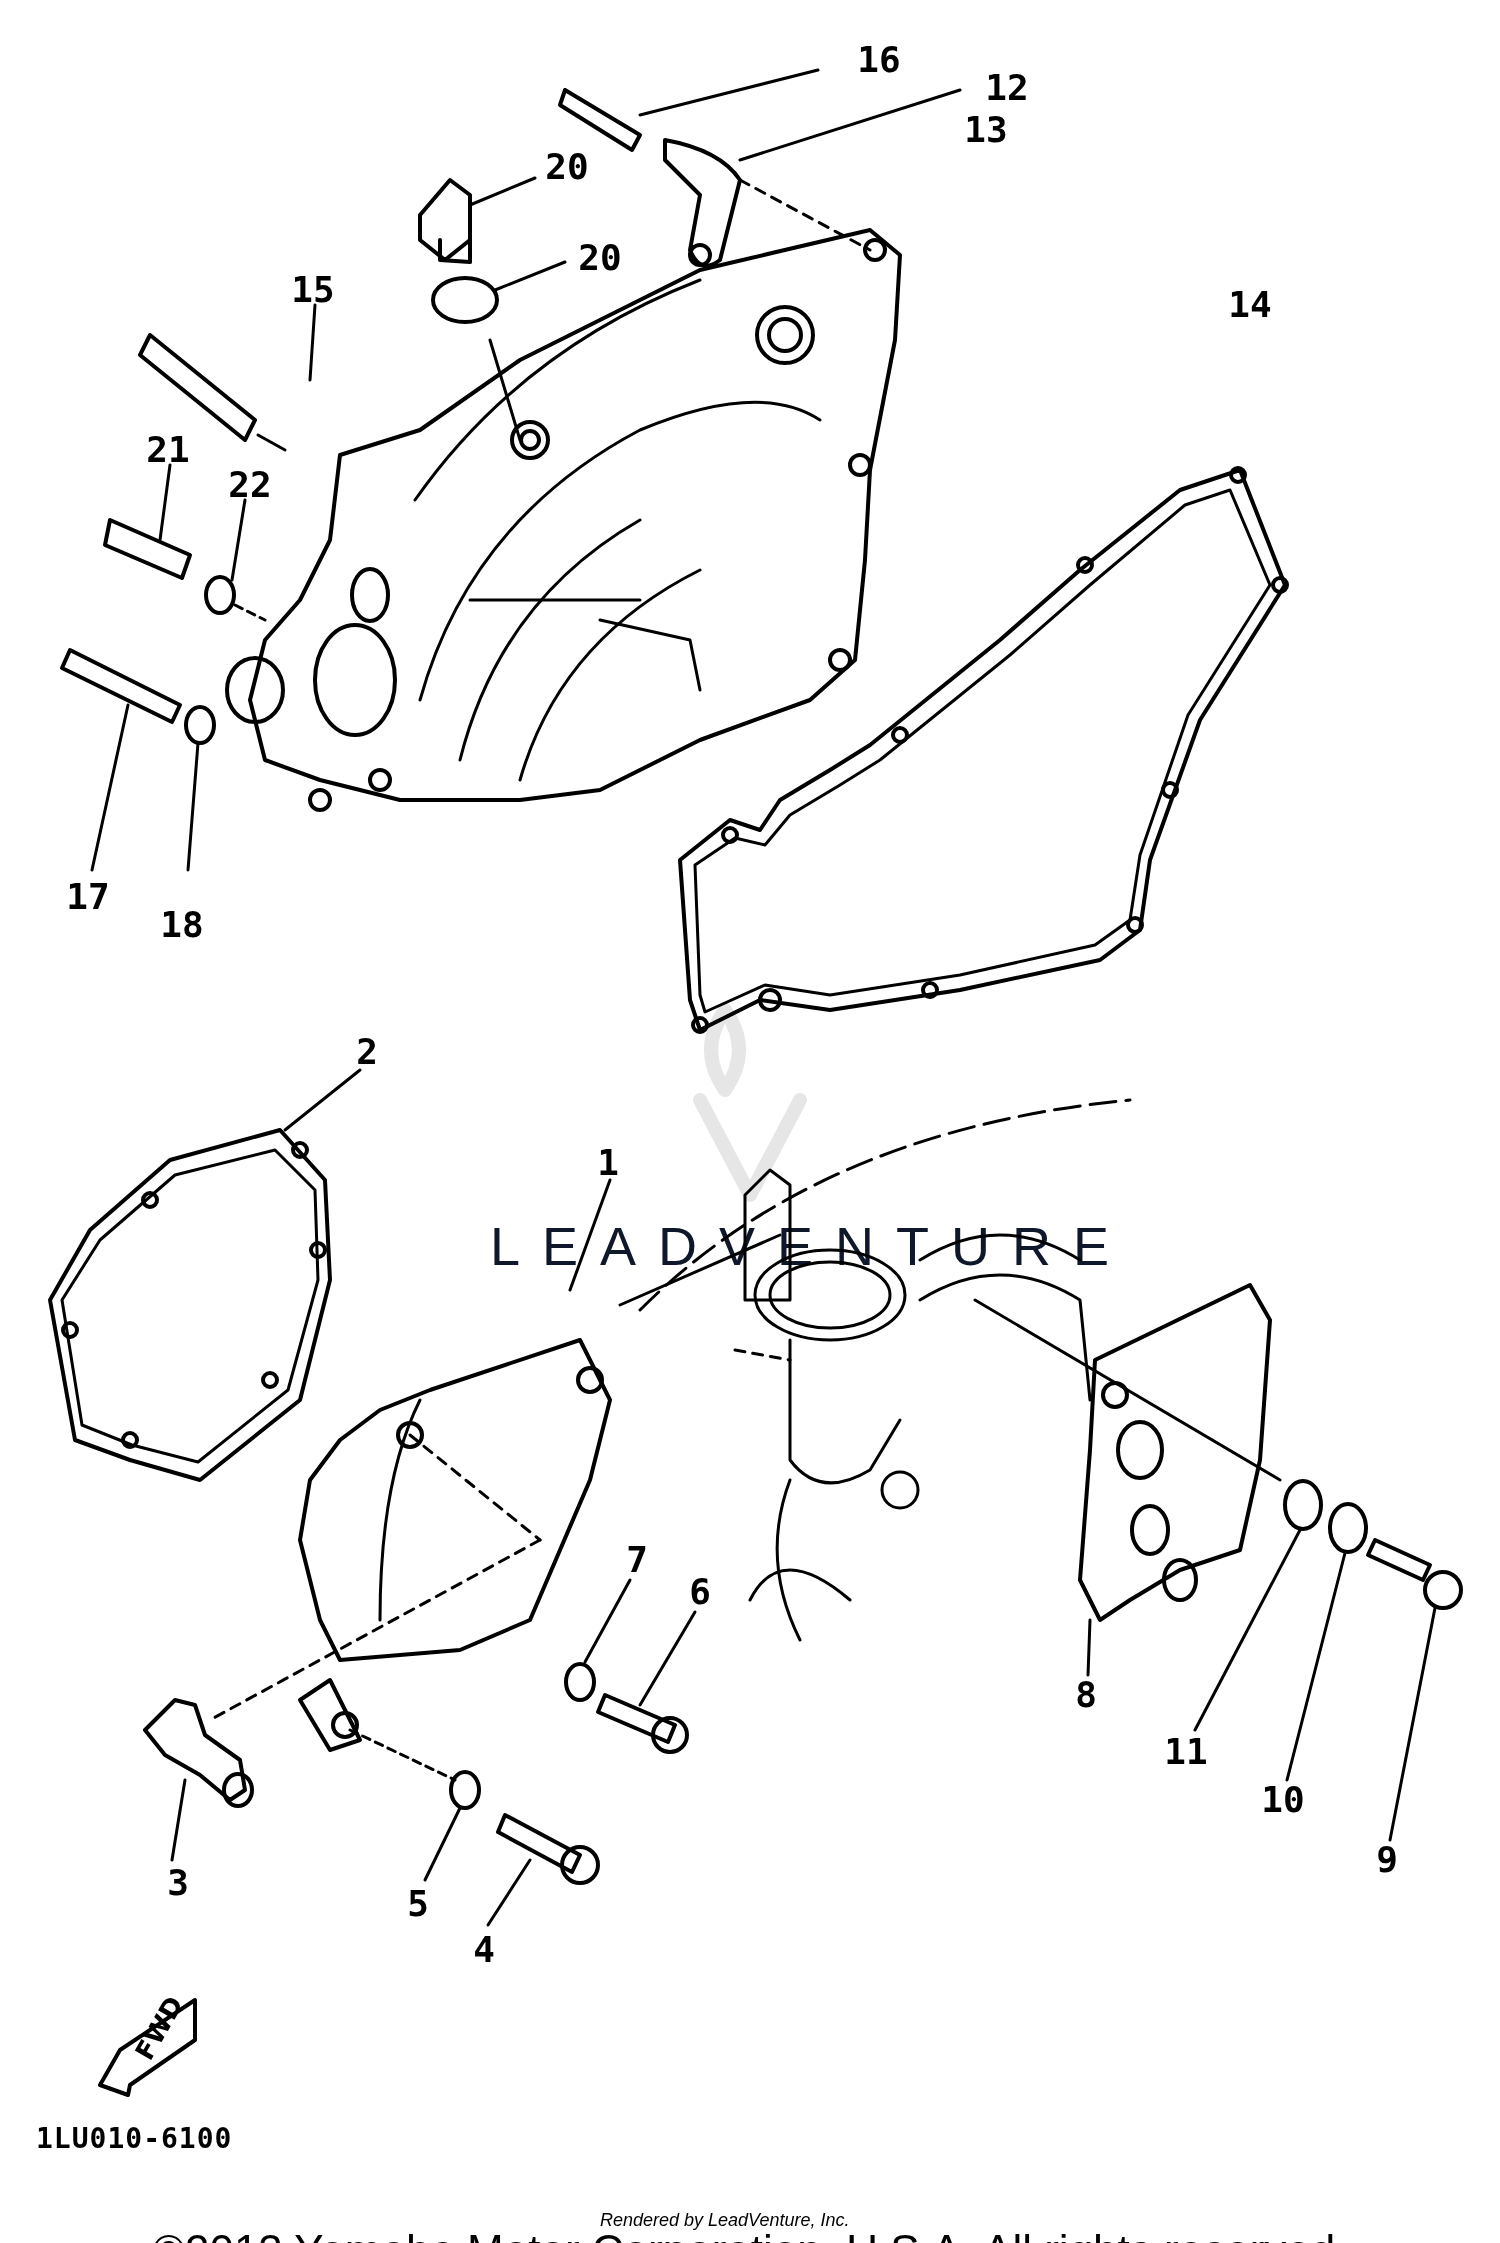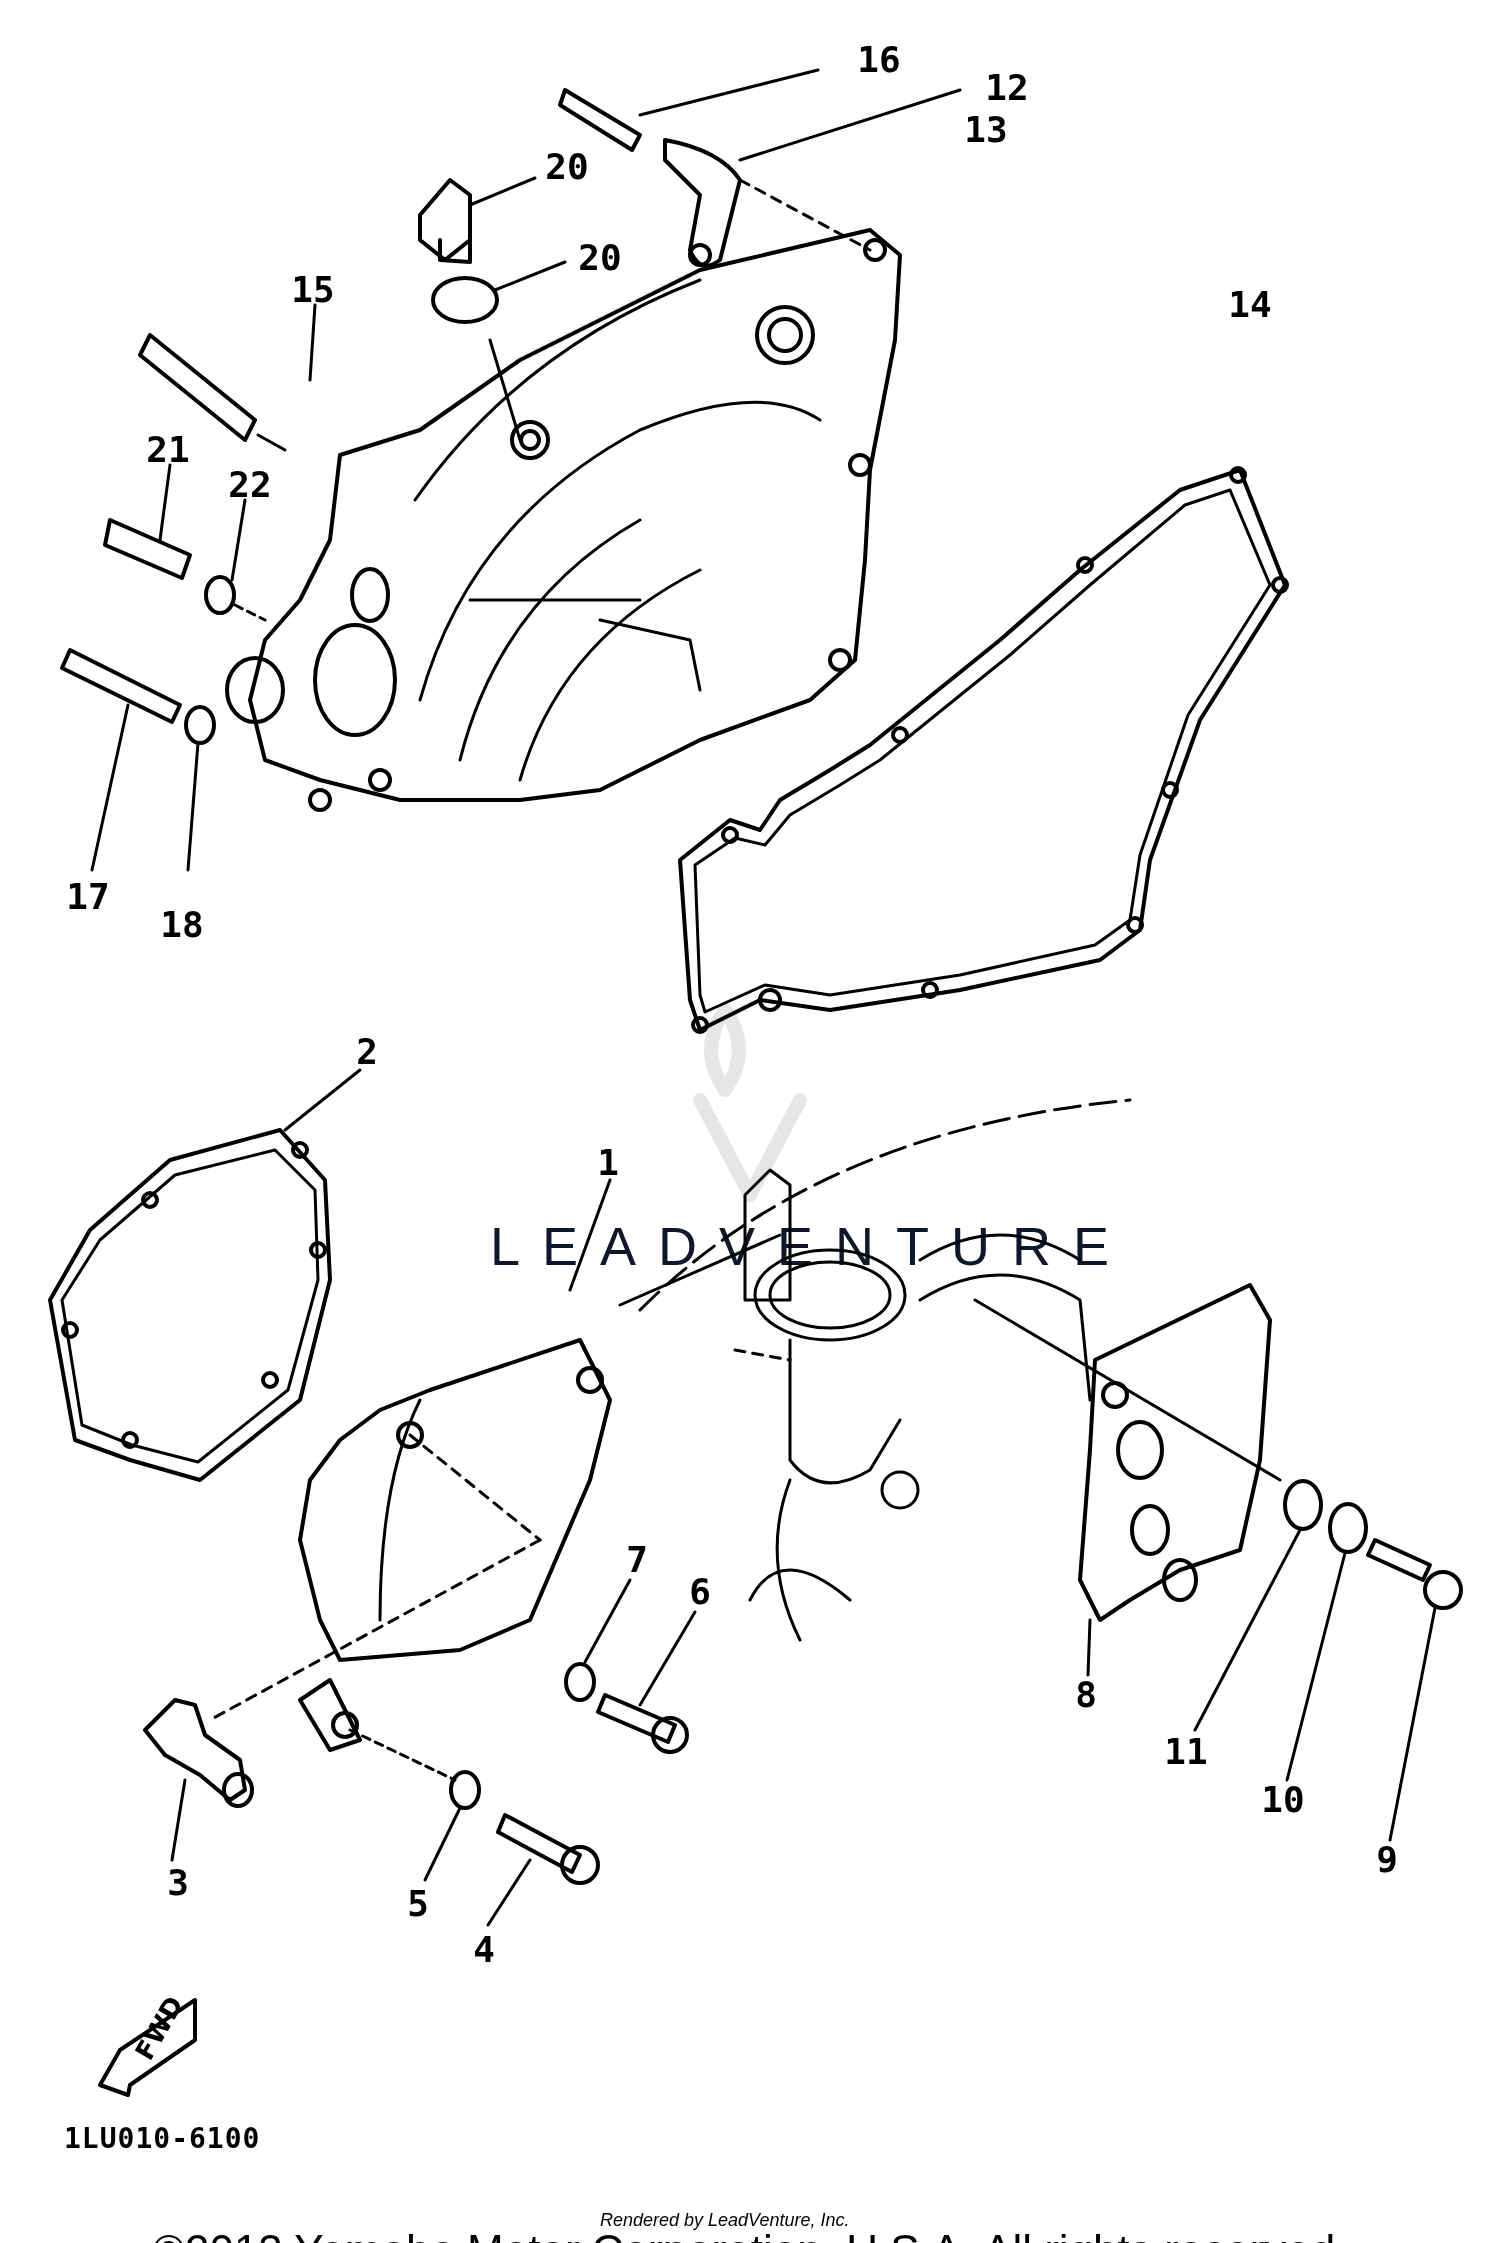--- a/index.html
+++ b/index.html
@@ -1,19 +1,19 @@
 <!DOCTYPE html>
 <html><head>
 <meta charset="utf-8">
 <style>
   html, body { margin:0; padding:0; background:#ffffff; }
   body { width:1500px; height:2243px; position:relative; overflow:hidden; font-family:"DejaVu Sans", sans-serif; }
   #diagram { position:absolute; left:0; top:0; width:1500px; height:2243px; }
   .callout { position:absolute; font-family:"DejaVu Sans Mono", monospace; font-weight:bold; font-size:36px; color:#000; line-height:1; transform:translate(-50%,-50%); }
-  .ref { position:absolute; left:36px; top:2122px; font-family:"DejaVu Sans Mono", monospace; font-weight:bold; font-size:28px; letter-spacing:1px; color:#000;margin-left:28px; }
+  .ref { position:absolute; left:36px; top:2122px; font-family:"DejaVu Sans Mono", monospace; font-weight:bold; font-size:28px; letter-spacing:1px; color:#000; }
   .copyright { position:absolute; left:0; width:1500px; top:2182px; text-align:center; font-family:"Liberation Sans", sans-serif; font-size:44px; color:#000;margin-top:44px; }
   .rendered { position:absolute; left:600px; top:2210px; font-family:"Liberation Sans", sans-serif; font-size:18px; color:#000; font-style:italic; }
   .watermark { position:absolute; left:490px; top:1215px; font-family:"Liberation Sans", sans-serif; font-size:54px; letter-spacing:22px; color:#0f172a; }
 </style>
 </head>
 <body>
 
 <div class="watermark">LEADVENTURE</div>
 
 <svg id="diagram" viewBox="0 0 1500 2243" xmlns="http://www.w3.org/2000/svg" fill="none" stroke="#000" stroke-width="4" stroke-linecap="round" stroke-linejoin="round">

